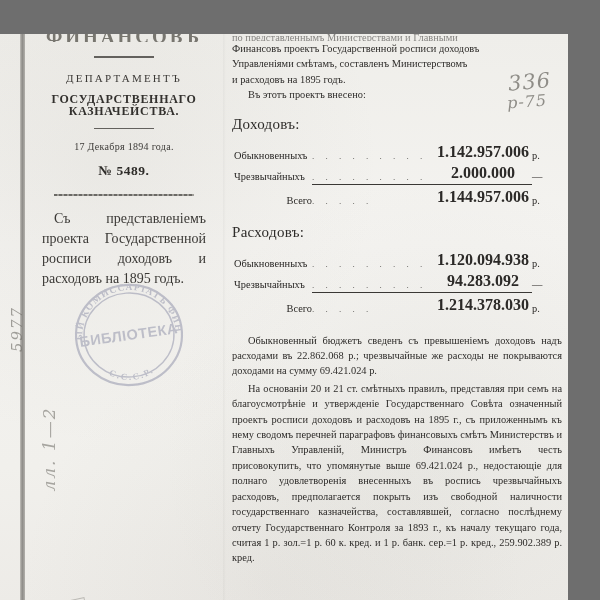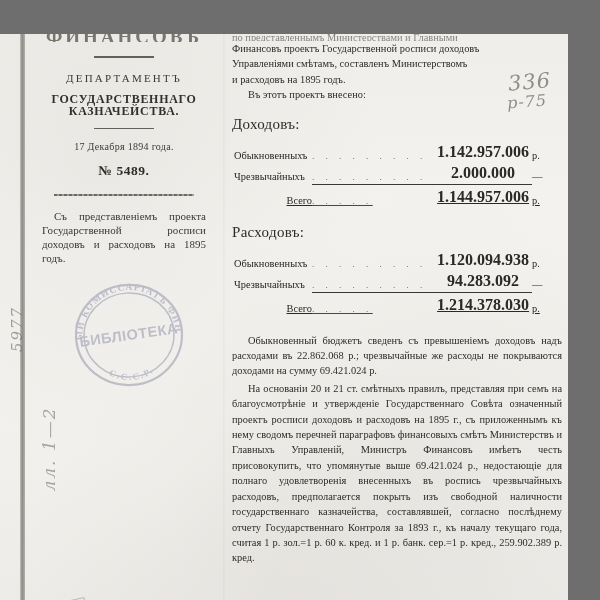--- a/index.html
+++ b/index.html
@@ -115,22 +115,22 @@
     letter-spacing: 0.5px;
   }
   .rule-wavy {
     width: 140px;
     height: 2px;
     margin: 15px auto 13px auto;
     background: repeating-linear-gradient(90deg,#4b4945 0 3px, #8d8b86 3px 5px);
     opacity: 0.8;
   }
   .mast-subject {
-    font-size: 11px;
-    line-height: 14px;
+    font-size: 14px;
+    line-height: 20px;
     color: #3a3835;
     text-align: justify;
     padding: 0 14px;
     text-indent: 12px;
   }
 
   
   .main {
     position: absolute;
     left: 232px;
@@ -198,21 +198,21 @@
     width: 20px;
     padding-left: 5px;
     white-space: nowrap;
     font-weight: normal;
   }
   tr.sum-rule td {
     border-top: 1.3px solid #3a3835;
     height: 0;
     padding: 0;
   }
-  tr.total td { padding-top: 3px; text-decoration: underline; }
+  tr.total td { padding-top: 3px; }
   td.total-label {
     text-align: right;
     white-space: nowrap;
     padding-right: 0;
   }
 
   
   .signature {
     position: absolute;
     left: 254px;

